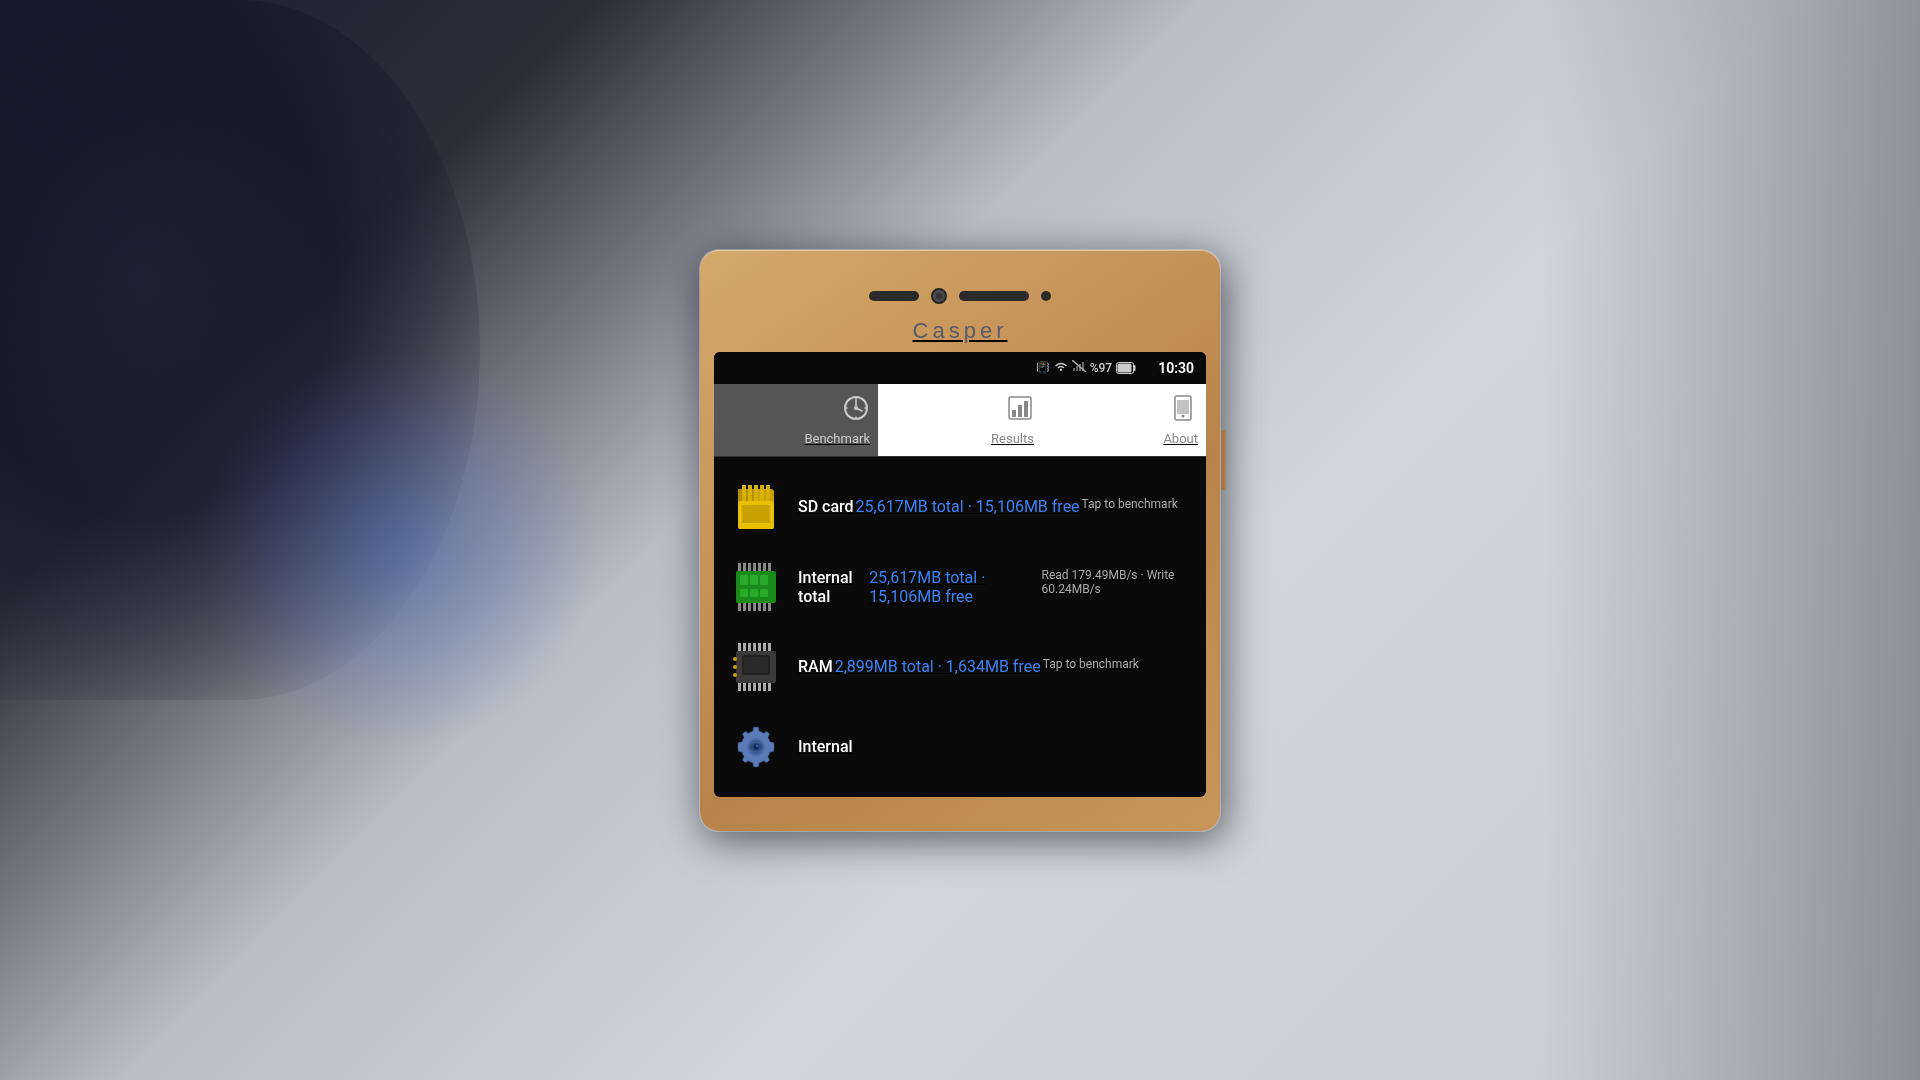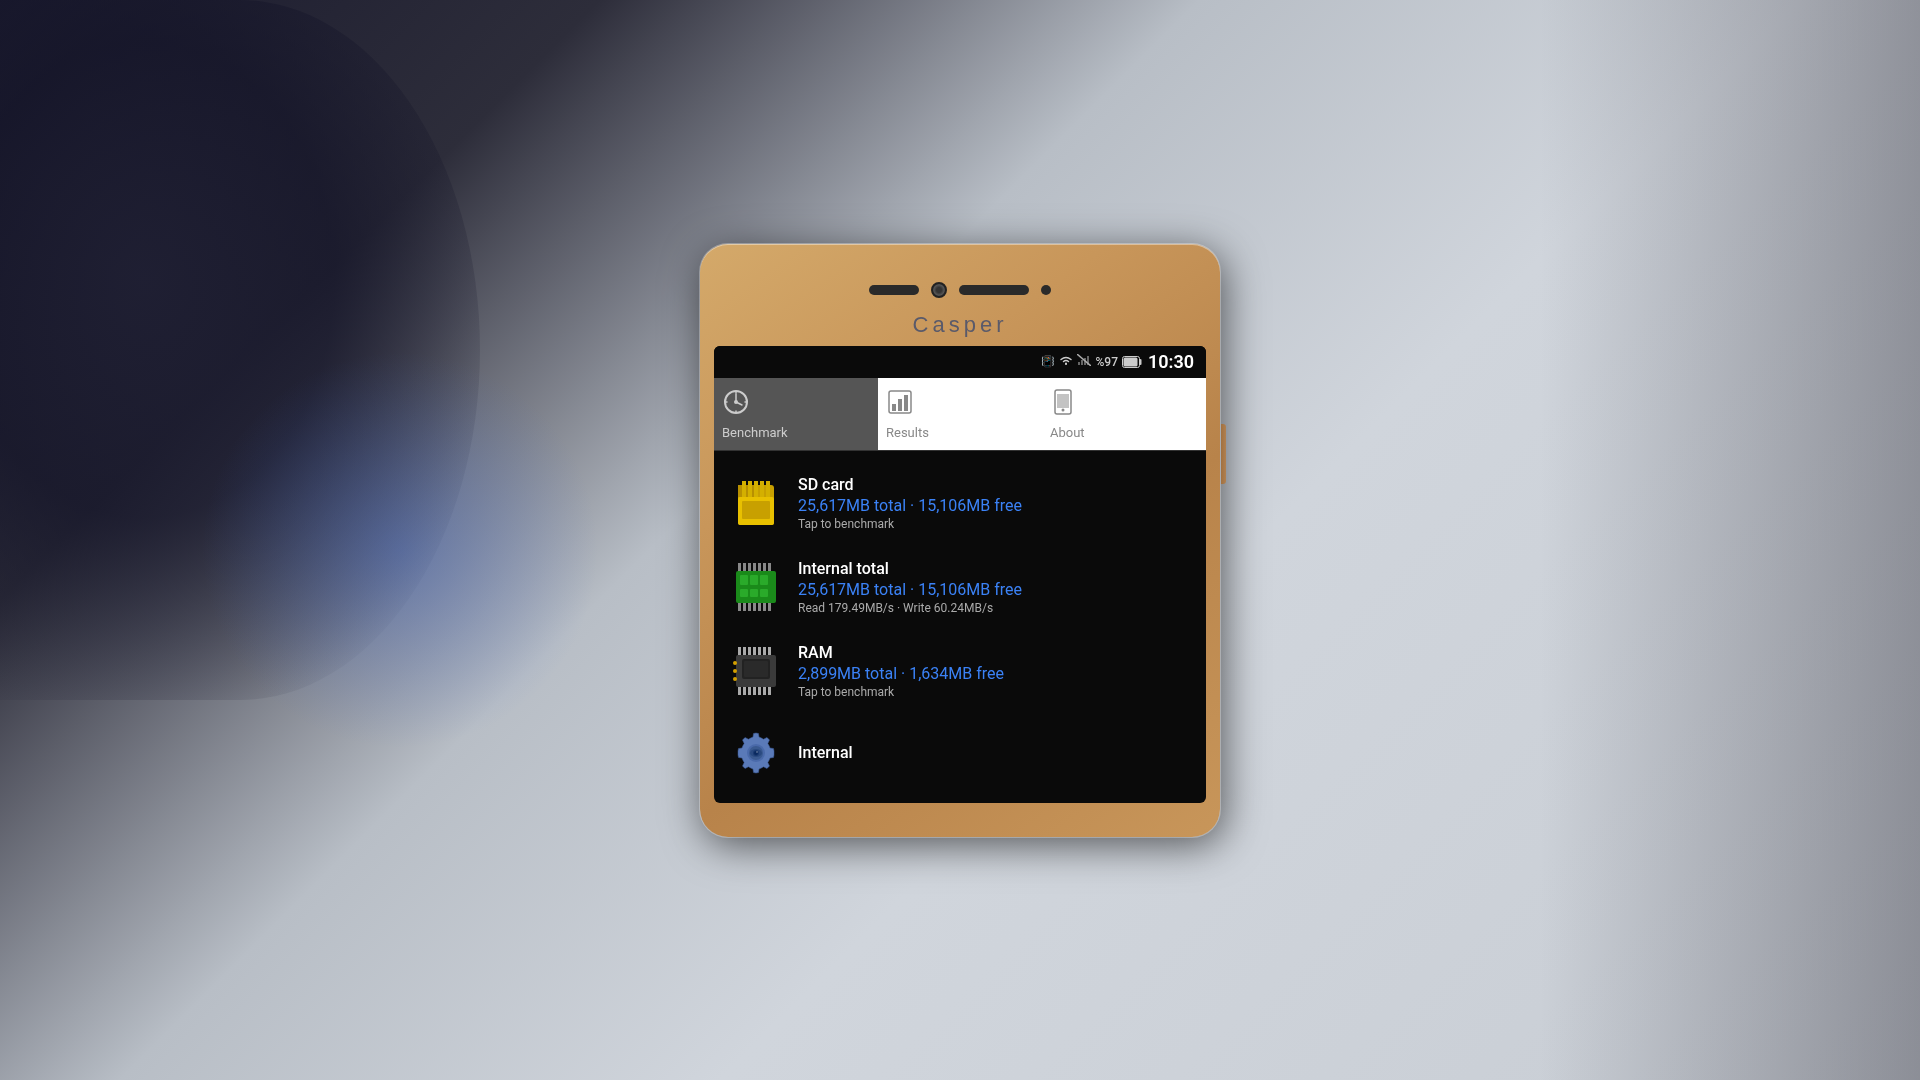--- a/index.html
+++ b/index.html
@@ -60,27 +60,28 @@
       position: relative;
       z-index: 10;
       display: flex;
       flex-direction: column;
       align-items: center;
     }
 
     .phone-outer {
       width: 520px;
       background: linear-gradient(145deg, #d4a96a 0%, #c8965a 30%, #b8834a 60%, #c8965a 100%);
-      border-radius: 28px;
+      border-radius: 19px;
       padding: 34px 14px;
       box-shadow:
         0 0 0 1px rgba(255,255,255,0.3),
         4px 8px 40px rgba(0,0,0,0.6),
         inset 0 1px 0 rgba(255,255,255,0.4);
       position: relative;
+      text-decoration: underline;
     }
 
     
     .phone-top-bar {
       display: flex;
       align-items: center;
       justify-content: center;
       gap: 12px;
       margin-bottom: 10px;
       padding: 4px 0;
@@ -157,36 +158,36 @@
     }
 
     .status-battery {
       color: #ccc;
       font-size: 12px;
       font-weight: 500;
     }
 
     .status-time {
       color: #fff;
-      font-size: 18px;
+      font-size: 14px;
       font-weight: 600;
-      margin-left: 0;
+      margin-left: 16px;
     }
 
     
     .tab-bar {
       display: flex;
       border-bottom: 1px solid #333;
     }
 
     .tab-item {
       flex: 1;
       display: flex;
       flex-direction: column;
-      align-items: flex-start;
+      align-items: flex-end;
       justify-content: center;
       padding: 10px 8px;
       cursor: pointer;
       gap: 4px;
     }
 
     .tab-item.active {
       background: #555;
     }
 
@@ -222,21 +223,21 @@
       width: 52px;
       height: 52px;
       flex-shrink: 0;
       display: flex;
       align-items: center;
       justify-content: center;
     }
 
     .item-text {
       display: flex;
-      flex-direction: column;
+      flex-direction: row;
       gap: 2px;
     }
 
     .item-title {
       color: #fff;
       font-size: 16px;
       font-weight: 500;
     }
 
     .item-subtitle {

